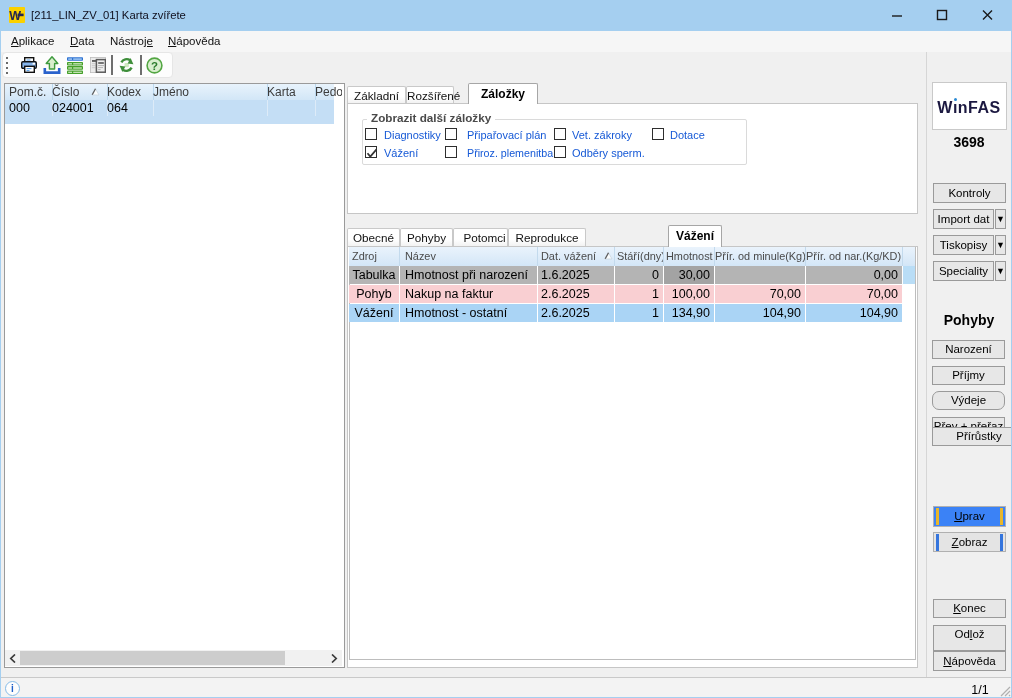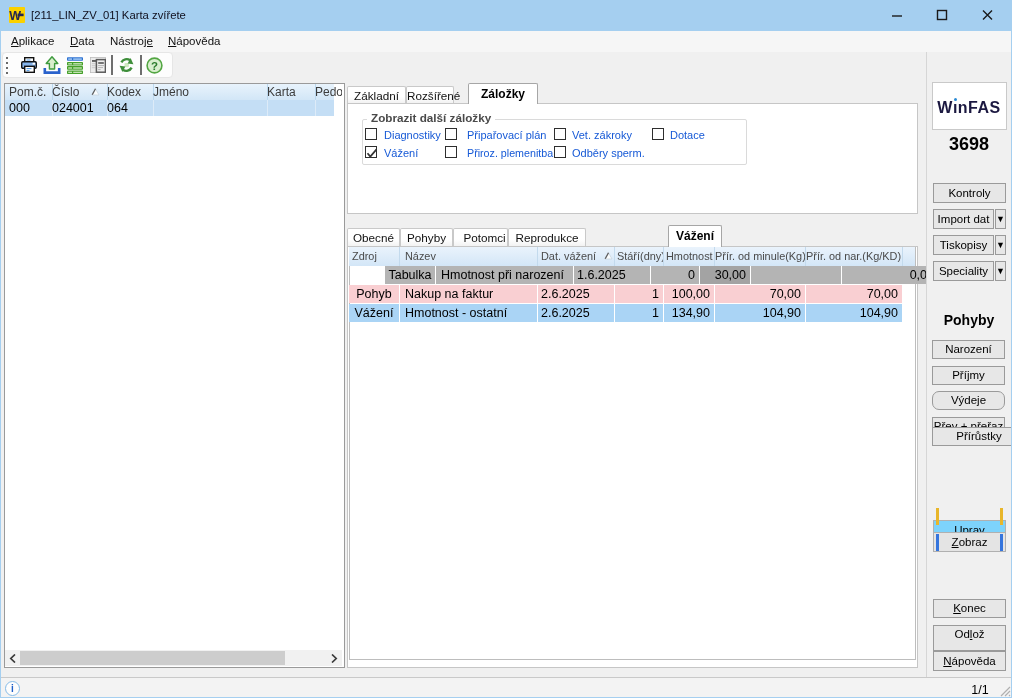--- a/index.html
+++ b/index.html
@@ -14,21 +14,21 @@
 #menubar{left:0;top:31px;width:1012px;height:21px;background:#f6f6f6;}
 .mi{top:33px;height:17px;line-height:17px;font-size:11.5px;color:#111;}
 
 #toolstrip{left:0;top:52px;width:1012px;height:31px;background:#f0f0f0;}
 #toolbox{left:2px;top:52px;width:169px;height:24px;background:#fdfdfd;border:1px solid #e6e6e6;border-radius:4px;}
 .sep{top:55px;width:1.5px;height:20px;background:#6e6e6e;}
 
 #ltable{left:4px;top:83px;width:339px;height:583px;background:#fff;border:1px solid #9a9a9a;}
 #lheader{left:0;top:0;width:329px;height:16px;background:linear-gradient(#e8f3fc,#d2e6f7);}
 .lhc{height:16px;line-height:16px;color:#3c3c3c;padding-left:4px;border-right:1px solid #bcd8ee;overflow:hidden;white-space:nowrap;}
-#lrow{left:0;top:16px;width:329px;height:16px;background:#c4def5;text-decoration:underline;}
+#lrow{left:0;top:16px;width:329px;height:24px;background:#c4def5;text-decoration:underline;}
 .lrc{height:16px;line-height:16px;color:#000;padding-left:4px;border-right:1px solid #ddebf8;overflow:hidden;font-size:12.5px;}
 
 #hscroll{left:0px;top:566px;width:337px;height:16px;background:#f1f1f1;}
 #hthumb{left:15px;top:1px;width:265px;height:14px;background:#cdcdcd;}
 
 .tab{height:17px;line-height:17px;font-size:11.7px;text-align:center;background:linear-gradient(#ffffff 60%,#f2f2f2);border:1px solid #c9c9c9;border-bottom:none;border-radius:2px 2px 0 0;box-sizing:border-box;color:#111;}
 .tabact{background:#fff;border:1px solid #a6a6a6;border-bottom:none;font-weight:bold;font-size:12px;z-index:5;border-radius:2px 2px 0 0;box-sizing:border-box;text-align:center;}
 #pane1{left:347px;top:103px;width:571px;height:111px;background:#fff;border:1px solid #c6c6c6;box-sizing:border-box;}
 #pane2{left:347px;top:246px;width:571px;height:422px;background:#fff;border:1px solid #c6c6c6;box-sizing:border-box;}
 
@@ -209,21 +209,21 @@
   <div class="abs ghc" style="left:266px;width:49px;padding-left:2px;">Stáří(dny)</div>
   <div class="abs ghc" style="left:315px;width:51px;padding-left:2px;">Hmotnost</div>
   <div class="abs ghc" style="left:366px;width:91px;">Přír. od minule(Kg)</div>
   <div class="abs ghc" style="left:457px;width:97px;">Přír. od nar.(Kg/KD)</div>
   <div class="abs" style="left:554px;width:12px;height:19px;"></div>
   <svg class="abs" style="left:255px;top:5px" width="9" height="8">
       <path d="M4.5 0.8 L8 7 L1 7 Z" fill="#fbfdfe" stroke="#c8d4de" stroke-width="0.8"></path>
       <path d="M1.2 6.8 L4.5 0.8" stroke="#5f5f5f" stroke-width="1.3" fill="none"></path>
     </svg>
 </div>
-<div class="abs grow" style="left:349px;top:266px;margin-left:36px;">
+<div class="abs grow" style="left:349px;top:266px;">
   <div class="abs gc" style="left:0;width:51px;background:#b4b4b4;text-align:center;">Tabulka</div>
   <div class="abs gc" style="left:51px;width:138px;background:#b4b4b4;padding-left:5px;">Hmotnost při narození</div>
   <div class="abs gc" style="left:189px;width:77px;background:#b4b4b4;padding-left:3px;">1.6.2025</div>
   <div class="abs gc num" style="left:266px;width:49px;background:#b4b4b4;">0</div>
   <div class="abs gc num" style="left:315px;width:51px;background:#a3a3a3;">30,00</div>
   <div class="abs gc num" style="left:366px;width:91px;background:#b4b4b4;"></div>
   <div class="abs gc num" style="left:457px;width:97px;background:#b4b4b4;">0,00</div>
   <div class="abs" style="left:554px;width:12px;height:18px;background:#b9ddf6;"></div>
 </div>
 <div class="abs grow" style="left:349px;top:285px;">
@@ -241,35 +241,35 @@
   <div class="abs gc" style="left:189px;width:77px;background:#aad4f5;padding-left:3px;">2.6.2025</div>
   <div class="abs gc num" style="left:266px;width:49px;background:#aad4f5;">1</div>
   <div class="abs gc num" style="left:315px;width:51px;background:#aad4f5;">134,90</div>
   <div class="abs gc num" style="left:366px;width:91px;background:#aad4f5;">104,90</div>
   <div class="abs gc num" style="left:457px;width:97px;background:#aad4f5;">104,90</div>
 </div>
 
 <div class="abs" id="rpanel"></div>
 <div class="abs" id="logobox"></div>
 <div class="abs" id="logotext" style="left:931px;top:99px;width:76px;text-align:center;font-weight:bold;font-size:16px;color:#1b1840;letter-spacing:0.5px;">W<span style="position:relative">ı<span style="position:absolute;left:1.2px;top:-1px;width:3px;height:3px;background:#2a8ad4;border-radius:50%"></span></span>nFAS</div>
-<div class="abs" style="left:931px;top:134px;width:76px;text-align:center;font-weight:bold;font-size:18px;">3698</div>
+<div class="abs" style="left:931px;top:134px;width:76px;text-align:center;font-weight:bold;font-size:14px;">3698</div>
 <div class="abs rbtn" style="top:183px;width:73px;">Kontroly</div>
 <div class="abs rbtn" style="top:209px;width:61px;">Import dat</div>
 <div class="abs rbtn" style="left:995px;top:209px;width:11px;font-size:9px;">▼</div>
 <div class="abs rbtn" style="top:235px;width:61px;">Tiskopisy</div>
 <div class="abs rbtn" style="left:995px;top:235px;width:11px;font-size:9px;">▼</div>
 <div class="abs rbtn" style="top:261px;width:61px;">Speciality</div>
 <div class="abs rbtn" style="left:995px;top:261px;width:11px;font-size:9px;">▼</div>
 <div class="abs" style="left:926px;top:312px;width:86px;text-align:center;font-weight:bold;font-size:14px;">Pohyby</div>
 <div class="abs rbtn" style="left:932px;top:340px;width:73px;height:19px;line-height:17px;">Narození</div>
 <div class="abs rbtn" style="left:932px;top:366px;width:73px;height:19px;line-height:17px;">Příjmy</div>
 <div class="abs rbtn" style="left:932px;top:391px;width:73px;height:19px;line-height:17px;border-radius:7px;">Výdeje</div>
 <div class="abs rbtn" style="left:932px;top:417px;width:73px;height:19px;line-height:17px;">Přev + přeřaz</div>
 <div class="abs rbtn" style="left:932px;top:427px;width:94px;height:19px;line-height:17px;">Přírůstky</div>
-<div class="abs rbtn" style="left:933px;top:520px;width:73px;height:21px;line-height:19px;border-color:#b0b0b0;background:#7dd3fc;"><u>U</u>prav</div>
+<div class="abs rbtn" style="left:933px;top:506px;width:73px;height:21px;line-height:19px;border-color:#b0b0b0;background:#3b82f6;"><u>U</u>prav</div>
 <div class="abs" style="left:935.5px;top:508px;width:3px;height:17px;background:#e8b62a;"></div>
 <div class="abs" style="left:1000px;top:508px;width:3px;height:17px;background:#e8b62a;"></div>
 <div class="abs rbtn" style="left:933px;top:532px;width:73px;height:20px;border-color:#b0b0b0;background:#e4e4e4;"><u>Z</u>obraz</div>
 <div class="abs" style="left:935.5px;top:533.5px;width:3px;height:17px;background:#3575dd;"></div>
 <div class="abs" style="left:1000px;top:533.5px;width:3px;height:17px;background:#3575dd;"></div>
 <div class="abs rbtn" style="left:933px;top:599px;width:73px;height:19px;line-height:17px;"><u>K</u>onec</div>
 <div class="abs rbtn" style="left:933px;top:625px;width:73px;height:26px;line-height:17px;">Od<u>l</u>ož</div>
 <div class="abs rbtn" style="left:933px;top:651px;width:73px;height:20px;line-height:18px;"><u>N</u>ápověda</div>
 
 <div class="abs" id="statusline"></div>

